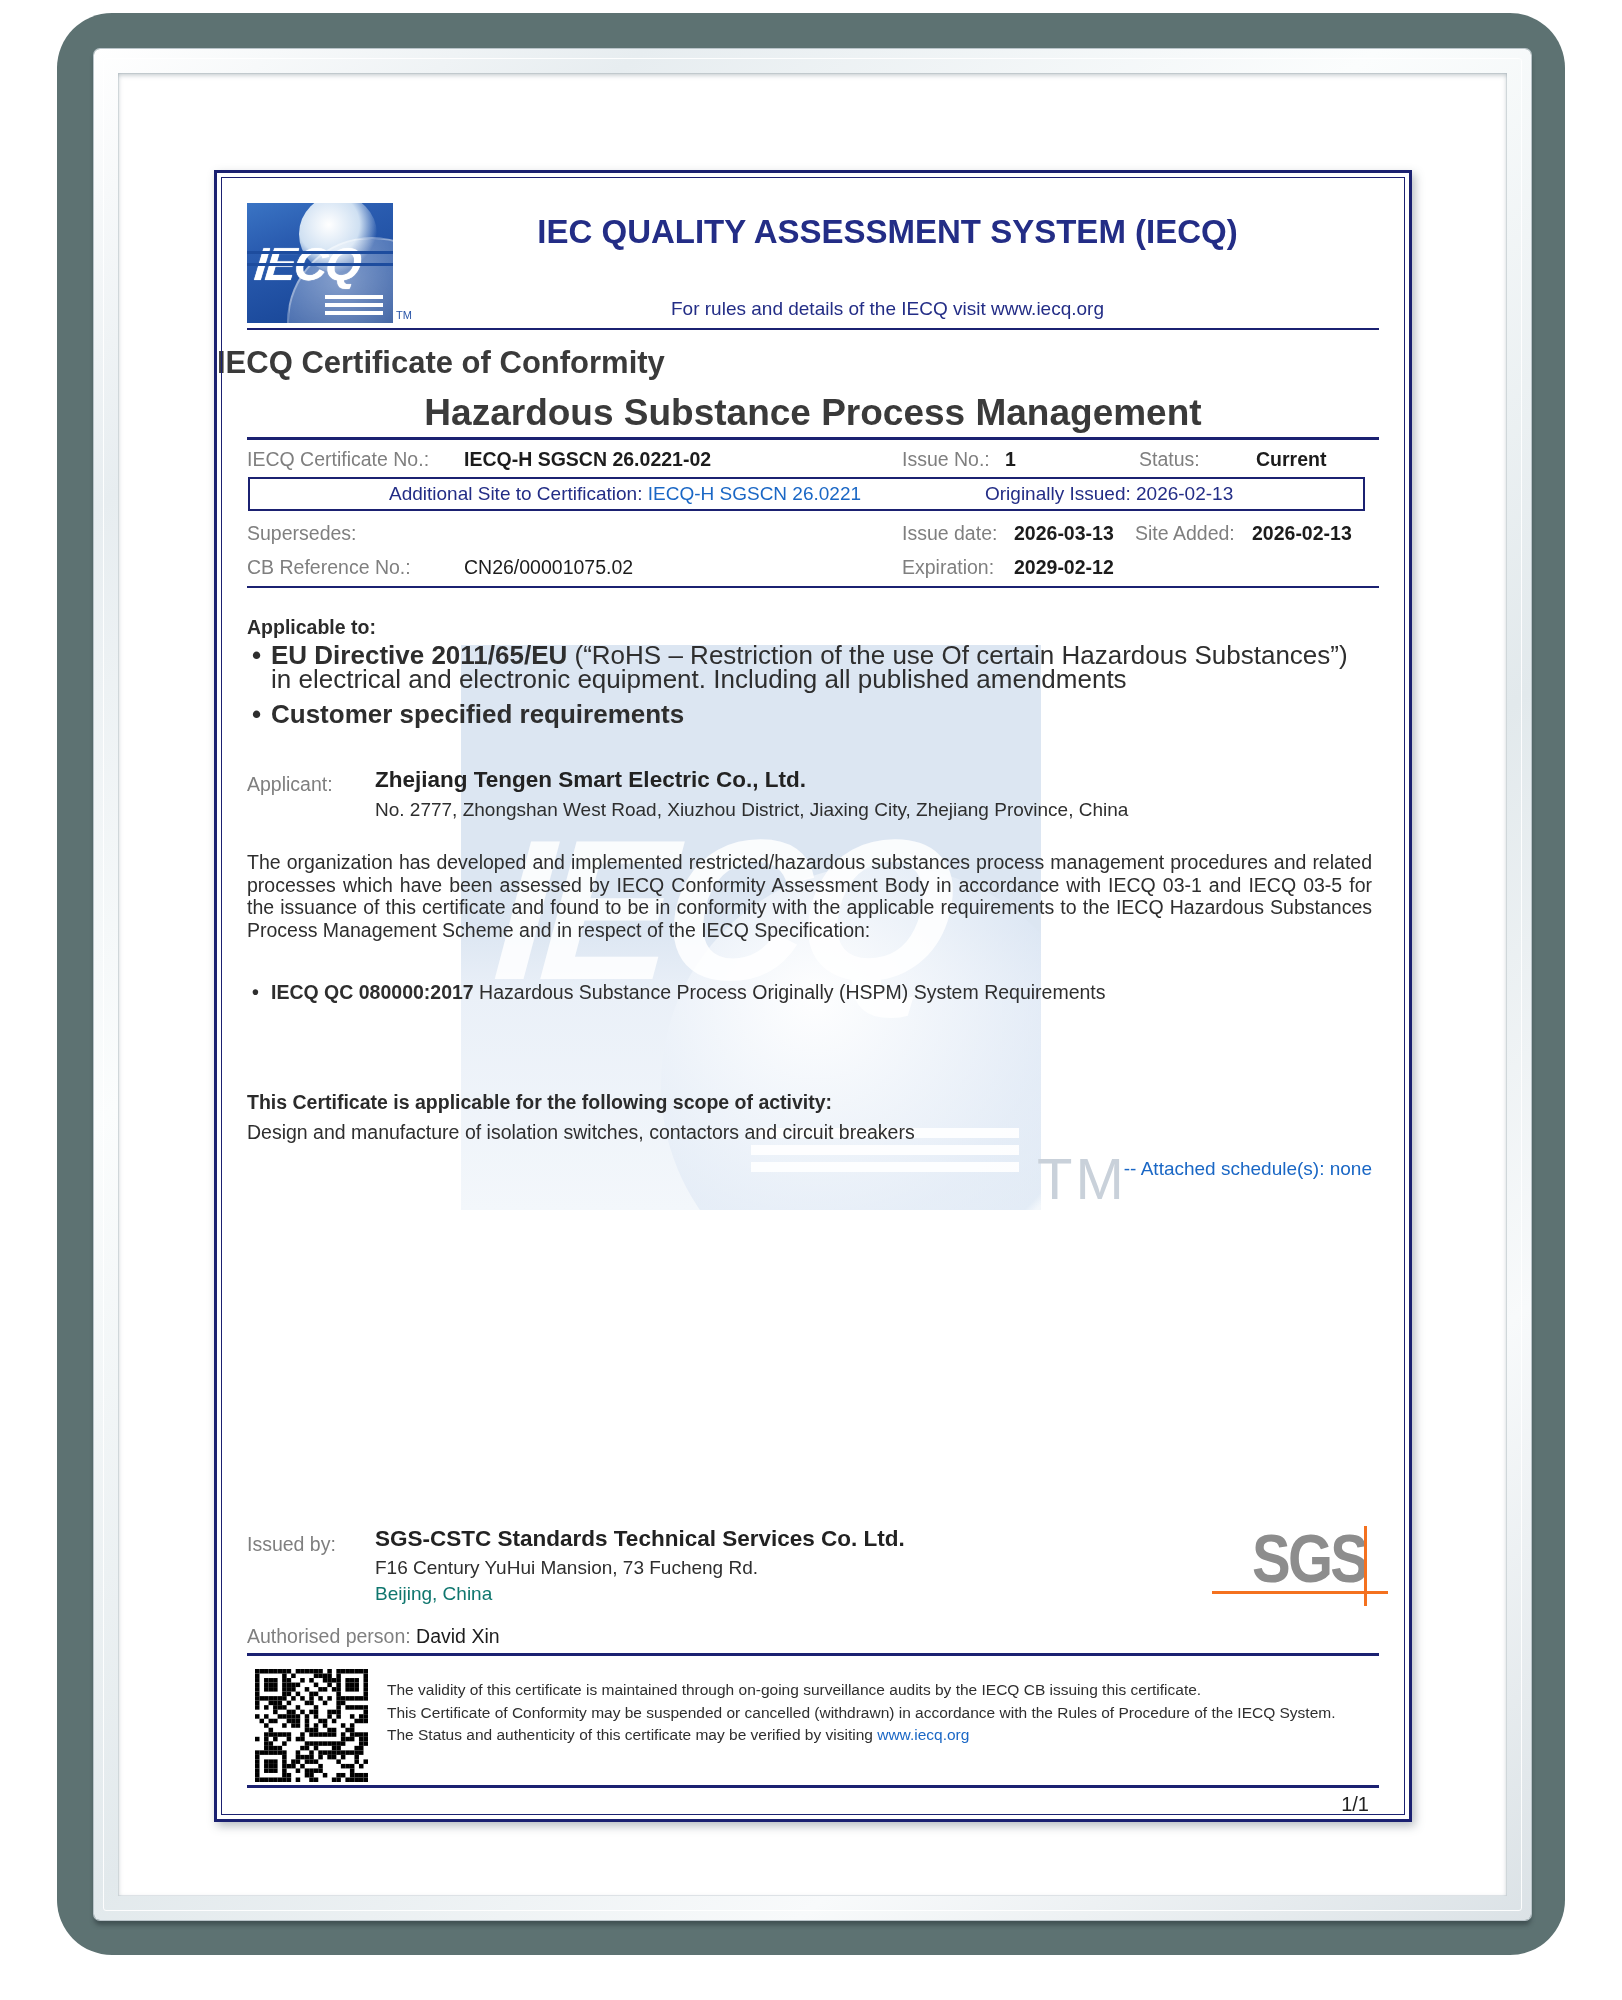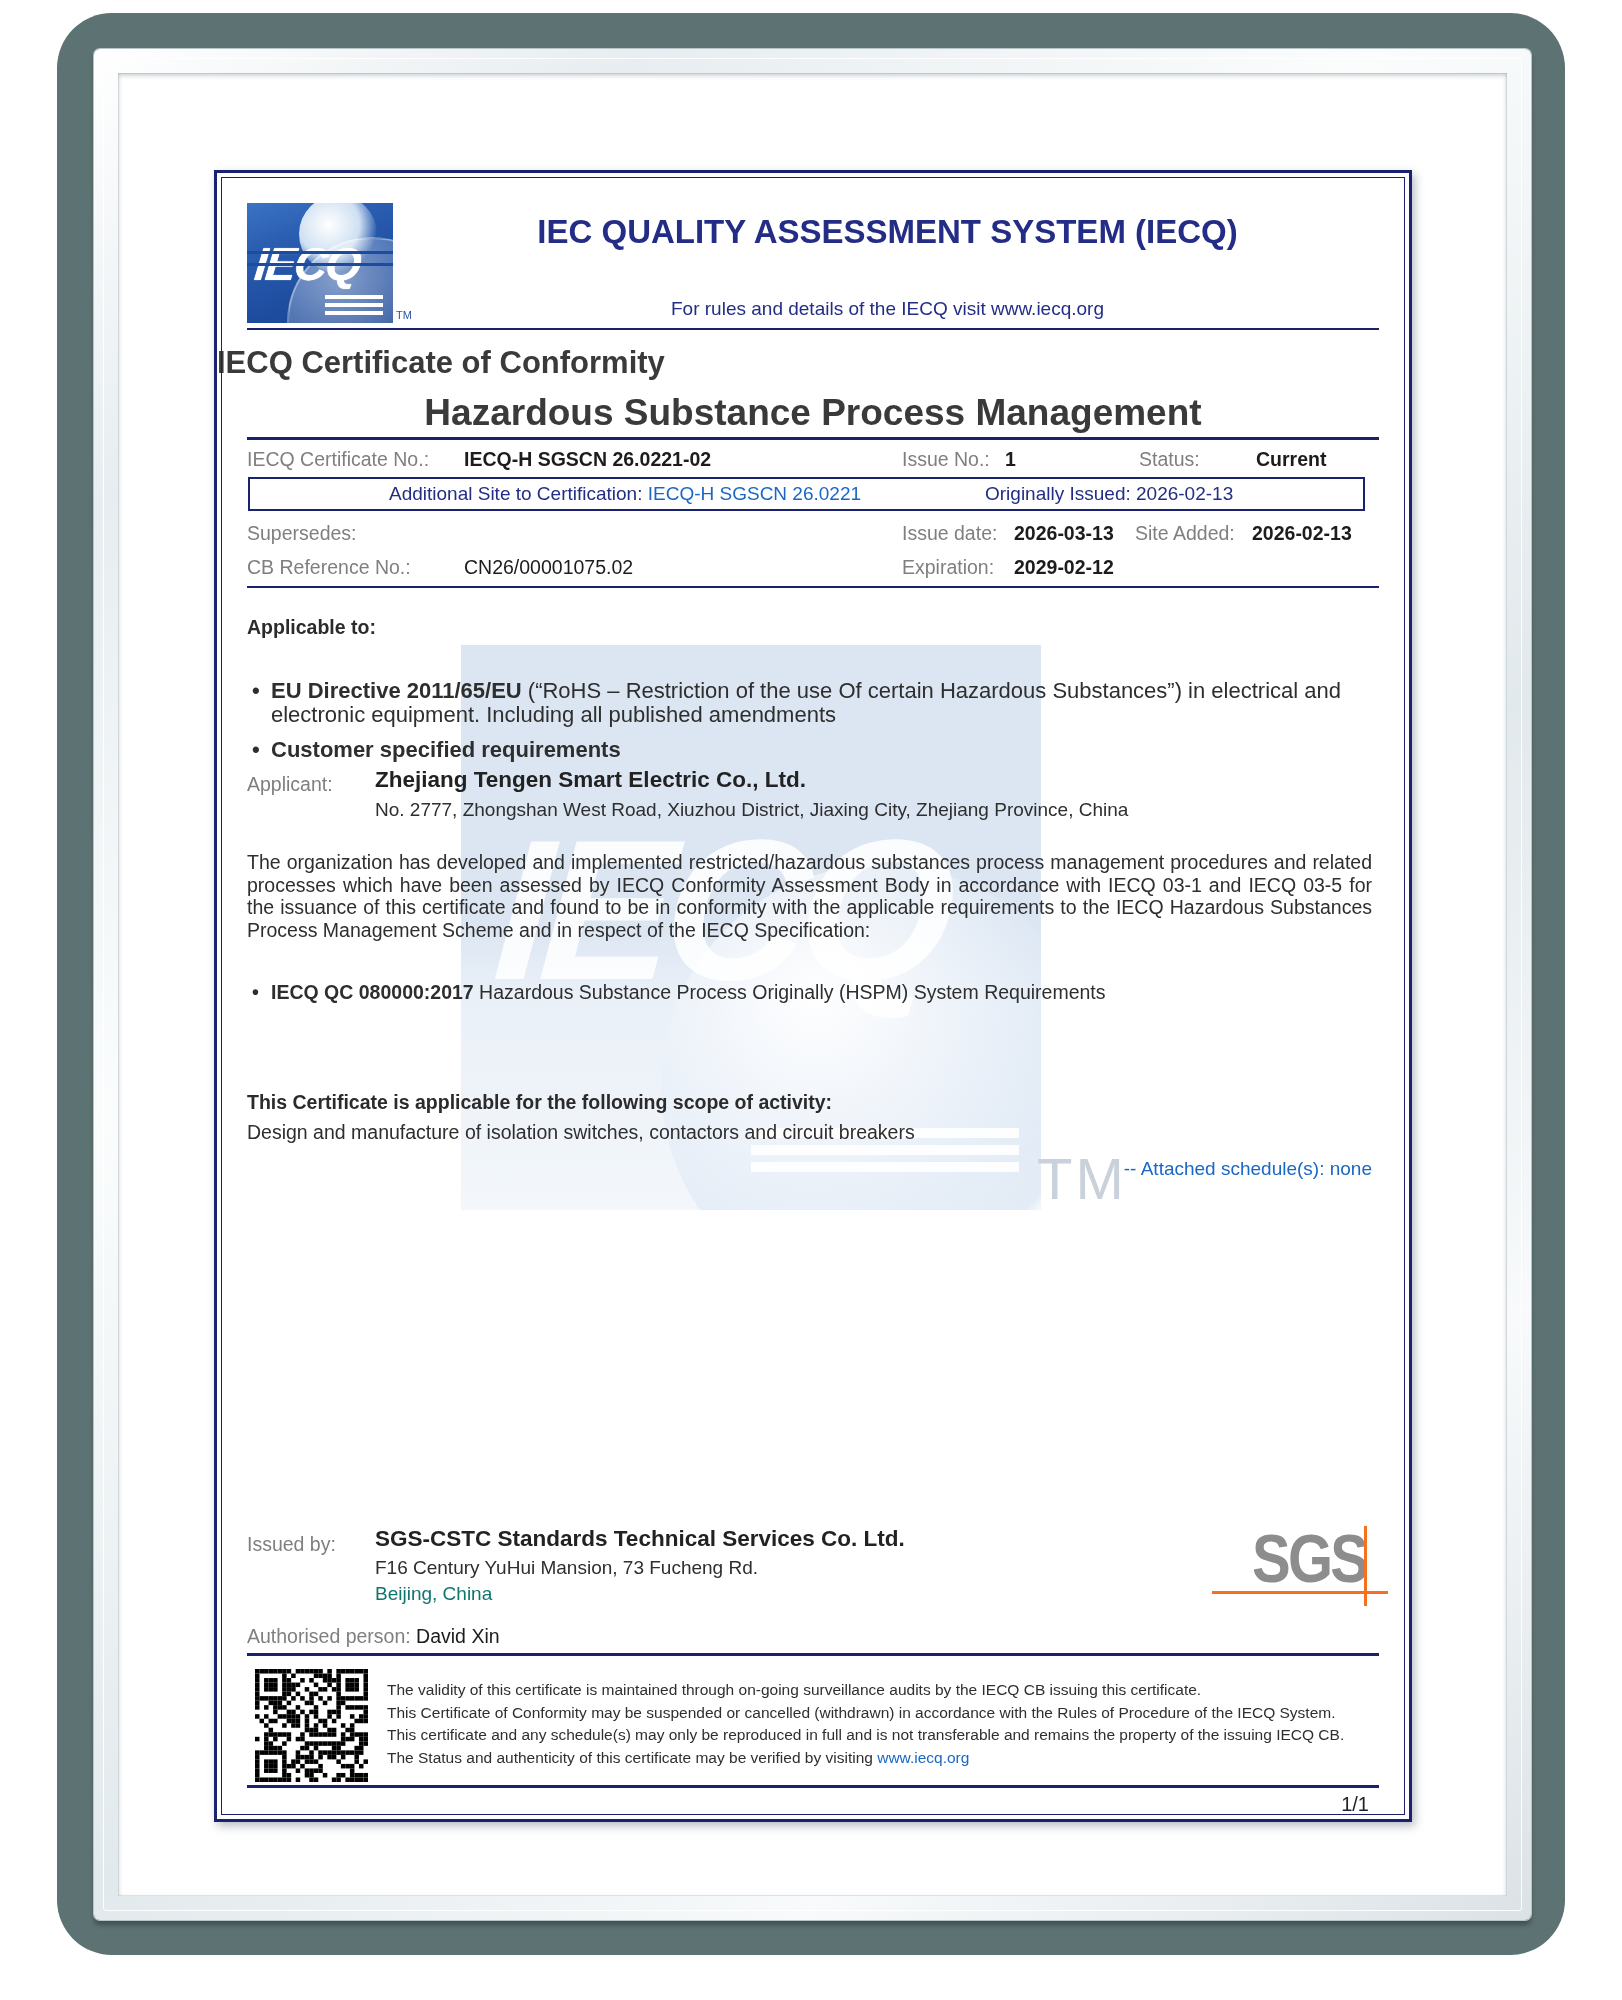--- a/index.html
+++ b/index.html
@@ -71,21 +71,21 @@
   .r1{top:275px;} .r2{top:349px;} .r3{top:383px;}
   .c-l1{left:30px;} .c-l2{left:247px;} .c-r1{left:685px;} .c-r2{left:797px;} .c-r2b{left:788px;}
   .c-r3{left:918px;} .c-r3b{left:922px;} .c-r4{left:1035px;} .c-r4b{left:1039px;}
 
   .boxrow{left:31px;top:304px;width:1117px;height:34px;border:2px solid var(--border-navy);
     font-size:19px;line-height:30px;color:var(--navy);z-index:1;white-space:nowrap;}
   .boxrow .s1{position:absolute;left:95px;margin-left:44px;} .boxrow .s2{position:absolute;left:735px;}
   .blue{color:var(--link-blue);}
 
   .sec-h{left:30px;top:443px;font-size:19.5px;font-weight:bold;color:#2b2b2b;z-index:1;}
-  .bullets{left:30px;top:470px;width:1125px;list-style:none;font-size:22px;color:#2e2e2e;z-index:1;margin-top:36px;}
+  .bullets{left:30px;top:470px;width:1125px;list-style:none;font-size:26px;color:#2e2e2e;z-index:1;}
   .bullets li{position:relative;padding-left:24px;line-height:24px;margin-bottom:11px;}
   .bullets li::before{content:"\2022";position:absolute;left:5px;font-weight:bold;}
 
   .app-label{left:30px;top:600px;font-size:19.5px;color:var(--label-gray);z-index:1;}
   .app-name{left:158px;top:594px;font-size:22.5px;font-weight:bold;color:#222222;z-index:1;}
   .app-addr{left:158px;top:626px;font-size:19px;color:#2e2e2e;z-index:1;}
 
   .para{left:30px;top:678px;width:1125px;font-size:19.5px;line-height:22.6px;text-align:justify;color:#2e2e2e;z-index:1;}
   .qc{left:30px;top:808px;width:1125px;font-size:19.5px;color:#2e2e2e;z-index:1;position:relative;padding-left:24px;}
   .qc::before{content:"\2022";position:absolute;left:5px;font-weight:bold;}
@@ -540,18 +540,17 @@
         <rect x="81.36" y="108.48" width="4.52" height="4.52"></rect>
         <rect x="90.40" y="108.48" width="4.52" height="4.52"></rect>
         <rect x="94.92" y="108.48" width="4.52" height="4.52"></rect>
         <rect x="99.44" y="108.48" width="4.52" height="4.52"></rect>
         <rect x="103.96" y="108.48" width="4.52" height="4.52"></rect>
         <rect x="108.48" y="108.48" width="4.52" height="4.52"></rect>
       </svg></div>
   <div class="fineprint">
     <div>The validity of this certificate is maintained through on-going surveillance audits by the IECQ CB issuing this certificate.</div>
     <div>This Certificate of Conformity may be suspended or cancelled (withdrawn) in accordance with the Rules of Procedure of the IECQ System.</div>
-    <div>This certificate and any schedule(s) may only be reproduced in full and is not transferable and remains the property of the issuing IECQ CB.</div>
     <div><span>The Status and authenticity of this certificate may be verified by visiting </span><a>www.iecq.org</a></div>
   </div>
   <div class="rule d5"></div>
   <div class="page-no">1/1</div>
 </div>
 
 </body></html>

